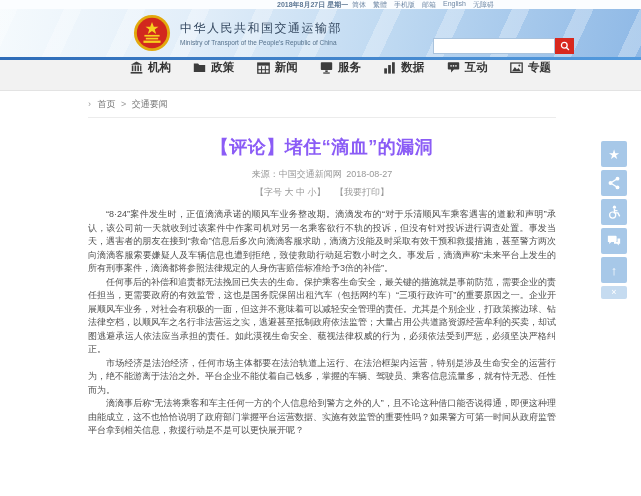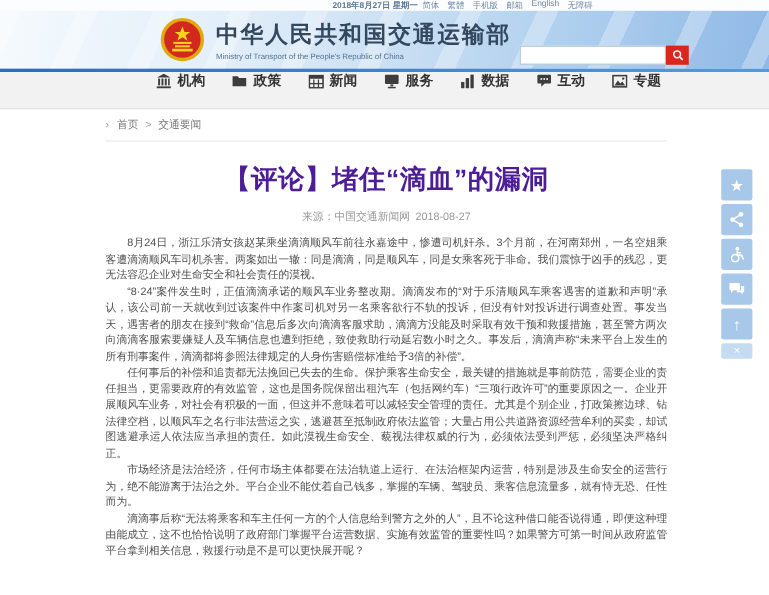--- a/index.html
+++ b/index.html
@@ -15,21 +15,21 @@
   .topbar-date { position:absolute; left:277px; top:0; font-weight:bold; color:#5d7794; white-space:nowrap; }
   .topbar-links { position:absolute; left:352px; top:0; display:flex; gap:7px; white-space:nowrap; }
   .topbar-links span { cursor:pointer; }
   
   .header { height:48px; position:relative;
     background:linear-gradient(100deg,#f5fafd 0%,#e2eef9 30%,#bdd8f1 62%,#8fb9e6 100%); }
   .header::after { content:""; position:absolute; inset:0; pointer-events:none;
     background:repeating-linear-gradient(115deg, rgba(255,255,255,0.30) 0 16px, rgba(255,255,255,0) 16px 58px); }
   .brand { position:absolute; left:133px; top:5px; display:flex; align-items:center; gap:9px; cursor:pointer; z-index:2; }
   .emblem { width:38px; height:38px; flex:0 0 auto; }
-  .brand-text .cn { font-size:19px; font-weight:bold; color:#33475f; letter-spacing:1.5px;
+  .brand-text .cn { font-size:12px; font-weight:normal; color:#33475f; letter-spacing:1.5px;
                     font-family:"Liberation Serif","DejaVu Serif",serif; }
   .brand-text .en { font-size:6.5px; color:#55718c; margin-top:2px; }
   .searchbox { position:absolute; left:433px; top:29px; display:flex; z-index:2; }
   .searchbox input { width:122px; height:16px; border:1px solid #a9c3dd; background:#fff;
                      font-size:8px; padding:0 3px; outline:none; }
   .search-btn { width:19px; height:16px; background:#d8281e; border:none; display:flex;
                 align-items:center; justify-content:center; cursor:pointer; padding:0; }
   .blue-line { height:3px; background:linear-gradient(to right,#2e6cb8,#549bde); }
   
   .nav { height:31px; background:#f2f2f2; border-bottom:1px solid #e3e3e3;
@@ -38,21 +38,21 @@
   .nav-item { display:flex; align-items:center; gap:5px; cursor:pointer;
               font-size:11.5px; font-weight:bold; color:#333; white-space:nowrap; }
   .nav-item .ic { width:13px; height:13px; color:#3d3d3d; display:block; }
   
   .breadcrumb { padding:7px 16px 5px 88px; font-size:9px; color:#777; }
   .breadcrumb .bullet { color:#999; margin-right:4px; }
   .breadcrumb .sep { color:#999; margin:0 3px; }
   .breadcrumb a { color:#777; text-decoration:none; cursor:pointer; }
   
   .article { margin:1px 85px 0 88px; border-top:1px solid #ececec; padding-top:17px; }
-  .article-title { text-align:center; font-size:22px; font-weight:bold; color:#4c1d95; letter-spacing:0.5px; }
+  .article-title { text-align:center; font-size:18px; font-weight:bold; color:#8b5cf6; letter-spacing:0.5px; }
   .article-meta { text-align:center; font-size:9px; color:#999; margin-top:9px; }
   .article-meta .date { margin-left:2px; }
   .article-tools { text-align:center; font-size:9px; color:#999; margin-top:5px; }
   .article-tools span { cursor:pointer; }
   .article-tools .sp { margin:0 7px 0 0; }
   .article-body { margin-top:9px; font-size:9px; line-height:13.5px; color:#4f4f4f; text-align:justify; }
   .article-body p { margin:0; text-indent:2em; }
   
   .side-toolbar { position:absolute; right:14px; top:141px; width:26px;
                   display:flex; flex-direction:column; gap:3px; z-index:5; }
@@ -173,22 +173,25 @@
   <span class="sep">&gt;</span>
   <a>交通要闻</a>
 </div>
 
 <div class="article">
   <div class="article-title">【评论】堵住“滴血”的漏洞</div>
   <div class="article-meta">
     <span>来源：中国交通新闻网</span>
     <span class="date">2018-08-27</span>
   </div>
+  <div class="article-tools">
+    <span class="sp">【字号 大 中 小】</span>
+    <span>【我要打印】</span>
+  </div>
   <div class="article-body">
-    <p>8月24日，浙江乐清女孩赵某乘坐滴滴顺风车前往永嘉途中，惨遭司机奸杀。3个月前，在河南郑州，一名空姐乘客遭滴滴顺风车司机杀害。两案如出一辙：同是滴滴，同是顺风车，同是女乘客死于非命。我们震惊于凶手的残忍，更无法容忍企业对生命安全和社会责任的漠视。</p>
     <p>“8·24”案件发生时，正值滴滴承诺的顺风车业务整改期。滴滴发布的“对于乐清顺风车乘客遇害的道歉和声明”承认，该公司前一天就收到过该案件中作案司机对另一名乘客欲行不轨的投诉，但没有针对投诉进行调查处置。事发当天，遇害者的朋友在接到“救命”信息后多次向滴滴客服求助，滴滴方没能及时采取有效干预和救援措施，甚至警方两次向滴滴客服索要嫌疑人及车辆信息也遭到拒绝，致使救助行动延宕数小时之久。事发后，滴滴声称“未来平台上发生的所有刑事案件，滴滴都将参照法律规定的人身伤害赔偿标准给予3倍的补偿”。</p>
     <p>任何事后的补偿和追责都无法挽回已失去的生命。保护乘客生命安全，最关键的措施就是事前防范，需要企业的责任担当，更需要政府的有效监管，这也是国务院保留出租汽车（包括网约车）“三项行政许可”的重要原因之一。企业开展顺风车业务，对社会有积极的一面，但这并不意味着可以减轻安全管理的责任。尤其是个别企业，打政策擦边球、钻法律空档，以顺风车之名行非法营运之实，逃避甚至抵制政府依法监管；大量占用公共道路资源经营牟利的买卖，却试图逃避承运人依法应当承担的责任。如此漠视生命安全、藐视法律权威的行为，必须依法受到严惩，必须坚决严格纠正。</p>
     <p>市场经济是法治经济，任何市场主体都要在法治轨道上运行、在法治框架内运营，特别是涉及生命安全的运营行为，绝不能游离于法治之外。平台企业不能仗着自己钱多，掌握的车辆、驾驶员、乘客信息流量多，就有恃无恐、任性而为。</p>
     <p>滴滴事后称“无法将乘客和车主任何一方的个人信息给到警方之外的人”，且不论这种借口能否说得通，即便这种理由能成立，这不也恰恰说明了政府部门掌握平台运营数据、实施有效监管的重要性吗？如果警方可第一时间从政府监管平台拿到相关信息，救援行动是不是可以更快展开呢？</p>
 
   </div>
 </div>
 
 <div class="side-toolbar">
   <button class="side-btn">

